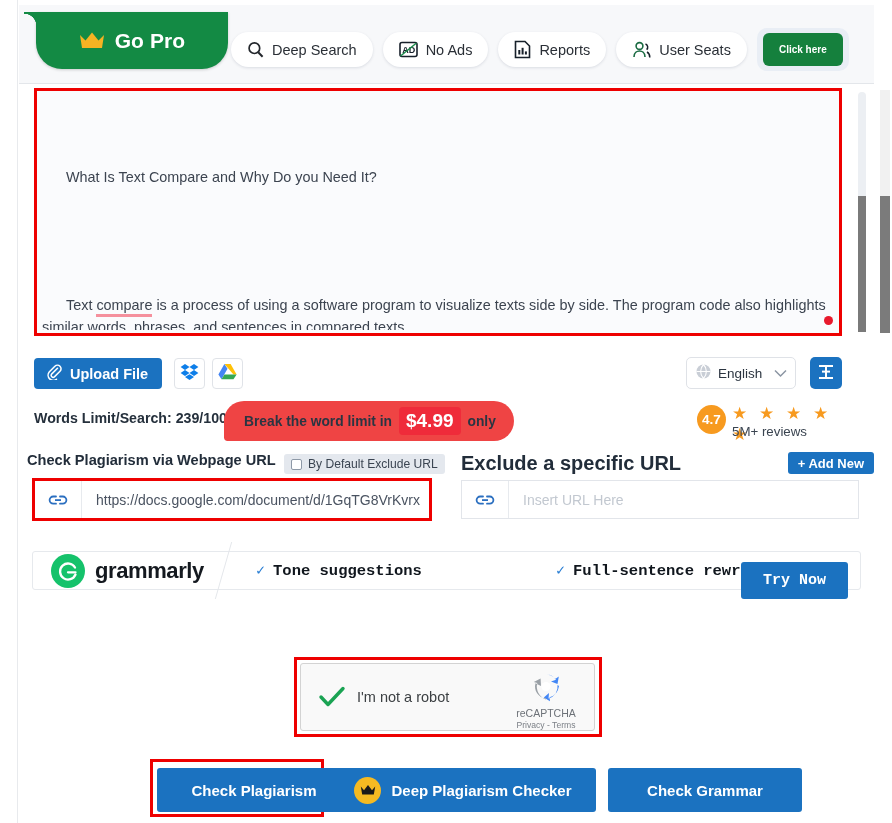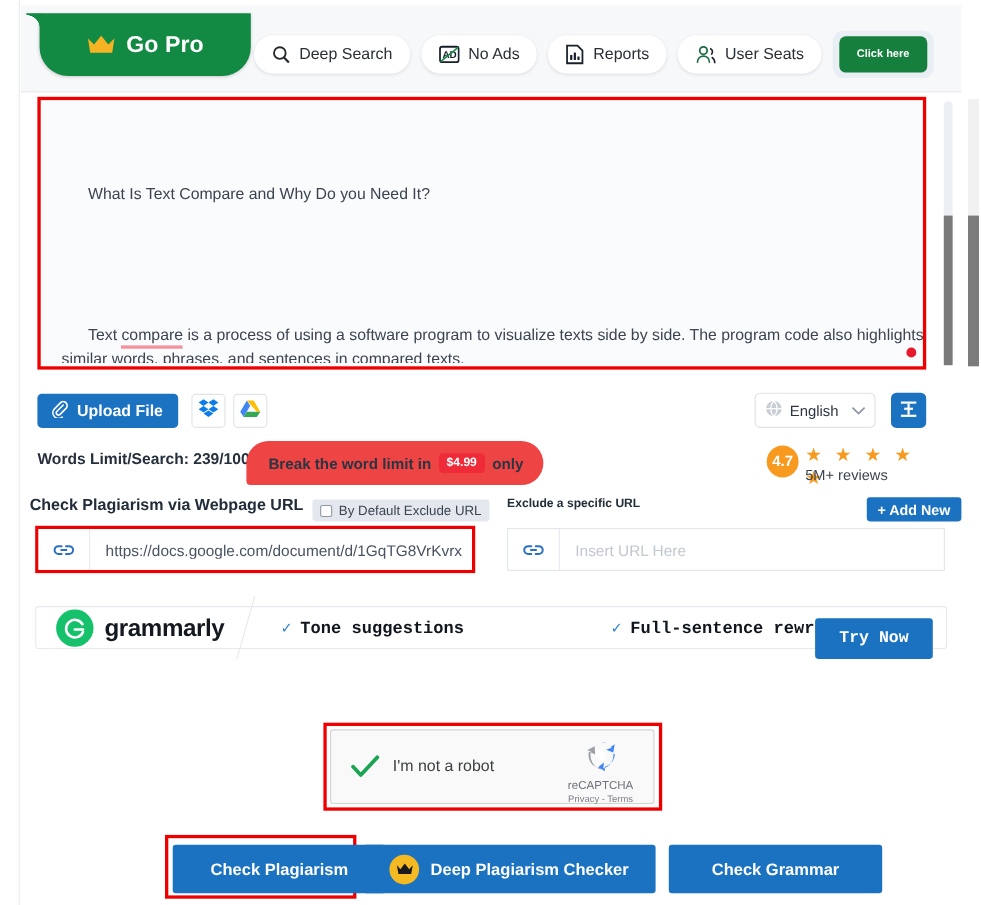--- a/index.html
+++ b/index.html
@@ -85,21 +85,21 @@
     position: absolute; left: 34px; top: 88px; width: 808px; height: 248px;
     background: #fafbfd;
     border: 3px solid #ee0000;
   }
   .editor-text {
     position: absolute; left: 42px; top: 100px; width: 800px; height: 230px;
     font-size: 14.4px; line-height: 22px; color: #3c4450;
     overflow: hidden;
     white-space: pre-wrap;
   }
-  .editor-text p { margin: 0 0 18px 14px; }
+  .editor-text p { margin: 0 0 18px 0; }
   .hl {
     border-bottom: 3px solid #f5909d;
     padding-bottom: 1px;
   }
   .red-dot {
     position: absolute; right: 9px; bottom: 5px;
     width: 9px; height: 9px; border-radius: 50%; background: #e8192c;
   }
   .ed-scroll-track {
     position: absolute; left: 858px; top: 92px; width: 8px; height: 240px;
@@ -150,21 +150,21 @@
   .break-pill {
     position: absolute; left: 190px; top: -4px;
     height: 40px; background: #ef4444;
     border-radius: 22px 22px 22px 4px;
     display: flex; align-items: center; gap: 7px;
     padding: 0 18px 0 20px;
     font-size: 13.8px; font-weight: 700; color: #2a3542;
   }
   .price-tag {
     background: #ef2b3a; color: #fff; border-radius: 4px;
-    padding: 3px 7px; font-size: 11px; font-weight: 700;
+    padding: 3px 7px; font-size: 19px; font-weight: 700;
   }
   .reviews {
     position: absolute; right: 0; top: -2px; width: 152px; height: 42px;
   }
   .rating-circle {
     position: absolute; left: 0; top: 2px; width: 29px; height: 29px;
     border-radius: 50%; background: #f79a1f; color: #fff;
     display: flex; align-items: center; justify-content: center;
     font-size: 13.5px; font-weight: 700;
   }
@@ -204,21 +204,21 @@
   .url-icon-cell {
     width: 47px; height: 100%; display: flex; align-items: center;
     justify-content: center; border-right: 1px solid #e7eaee;
   }
   .url-value {
     padding-left: 14px; font-size: 14px; color: #4a5361;
     white-space: nowrap; overflow: hidden;
   }
   .url-right-label {
     position: absolute; left: 461px; top: 452px;
-    font-size: 11px; font-weight: 700; color: #222d3a;
+    font-size: 20px; font-weight: 700; color: #222d3a;
   }
   .add-new {
     position: absolute; right: 18px; top: 452px;
     background: #1b72c0; color: #fff; border: none; border-radius: 3px;
     height: 22px; padding: 0 10px; font-size: 13px; font-weight: 700;
     cursor: pointer; font-family: "Liberation Sans", sans-serif;
   }
   .url-right-field {
     position: absolute; left: 461px; top: 480px; width: 398px; height: 39px;
     border: 1px solid #e2e5ea; background: #fff;

